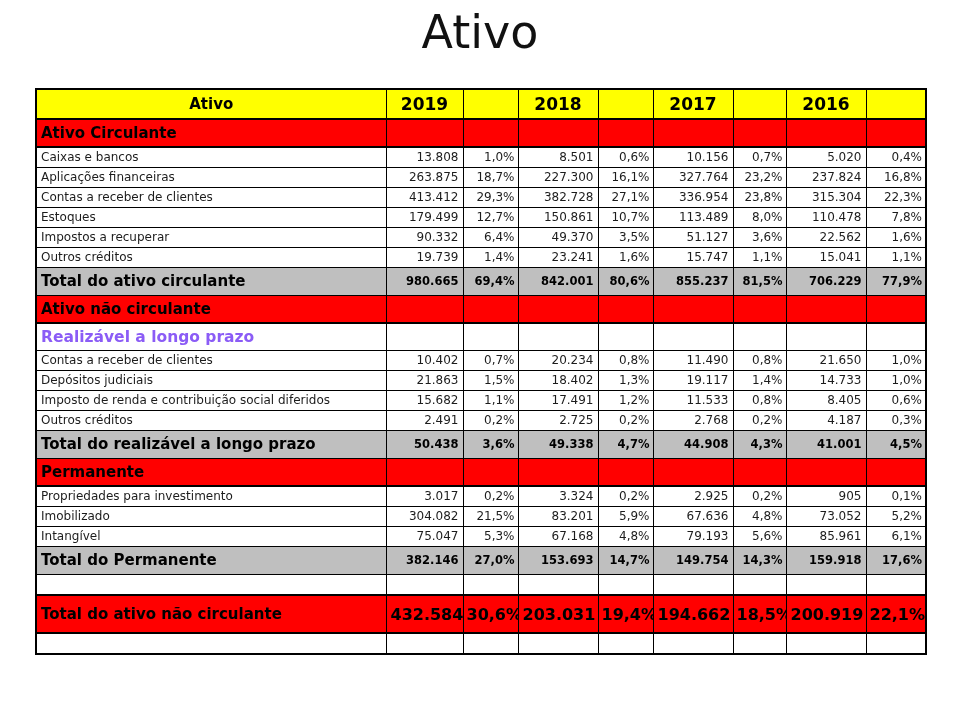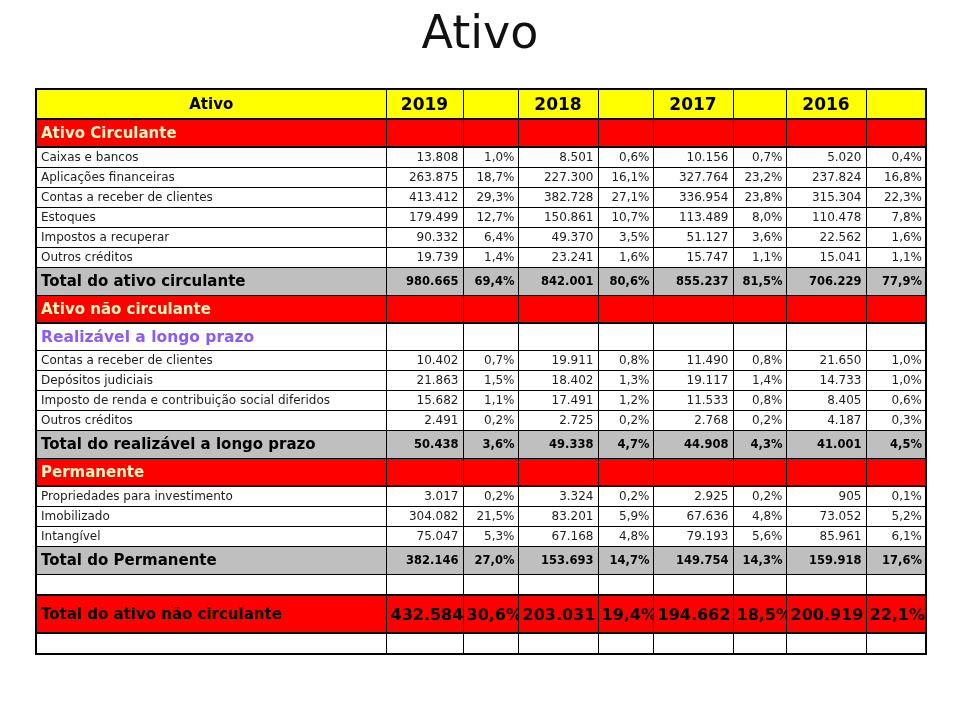--- a/index.html
+++ b/index.html
@@ -27,21 +27,21 @@
   td.label{text-align:left;}
   td.num{text-align:right;}
   td.pct{padding:0 3px;}
   
   tr.header{height:30px;}
   tr.header td{background:var(--c-yellow,#ffff00);font-weight:700;text-align:center;font-size:17px;color:#000;border-bottom-width:2px;border-top-width:2px;}
   tr.header td.label{font-size:15px;}
   
   tr.section{height:28px;}
   tr.section td{background:var(--c-red,#ff0000);border-bottom-width:2px;}
-  tr.section td.label{font-weight:700;font-size:15px;color:#fef9c3;}
+  tr.section td.label{font-weight:700;font-size:15px;color:#000000;}
   
   tr.subsection{height:27px;}
   tr.subsection td.label{font-weight:700;font-size:15.5px;color:#8b5cf6;}
   
   tr.data{height:20px;}
   
   tr.total{height:28px;padding-left:22px;}
   tr.total td{background:var(--c-gray,#bfbfbf);font-weight:700;color:#000;}
   tr.total td.label{font-size:15px;}
   tr.total td.num{font-size:11.5px;}
@@ -189,21 +189,21 @@
         <td class="num pct"></td>
         <td class="num val"></td>
         <td class="num pct"></td>
         <td class="num val"></td>
         <td class="num pct"></td>
       </tr>
       <tr class="data">
         <td class="label">Contas a receber de clientes</td>
         <td class="num val">10.402</td>
         <td class="num pct">0,7%</td>
-        <td class="num val">19.911</td>
+        <td class="num val">20.234</td>
         <td class="num pct">0,8%</td>
         <td class="num val">11.490</td>
         <td class="num pct">0,8%</td>
         <td class="num val">21.650</td>
         <td class="num pct">1,0%</td>
       </tr>
       <tr class="data">
         <td class="label">Depósitos judiciais</td>
         <td class="num val">21.863</td>
         <td class="num pct">1,5%</td>

